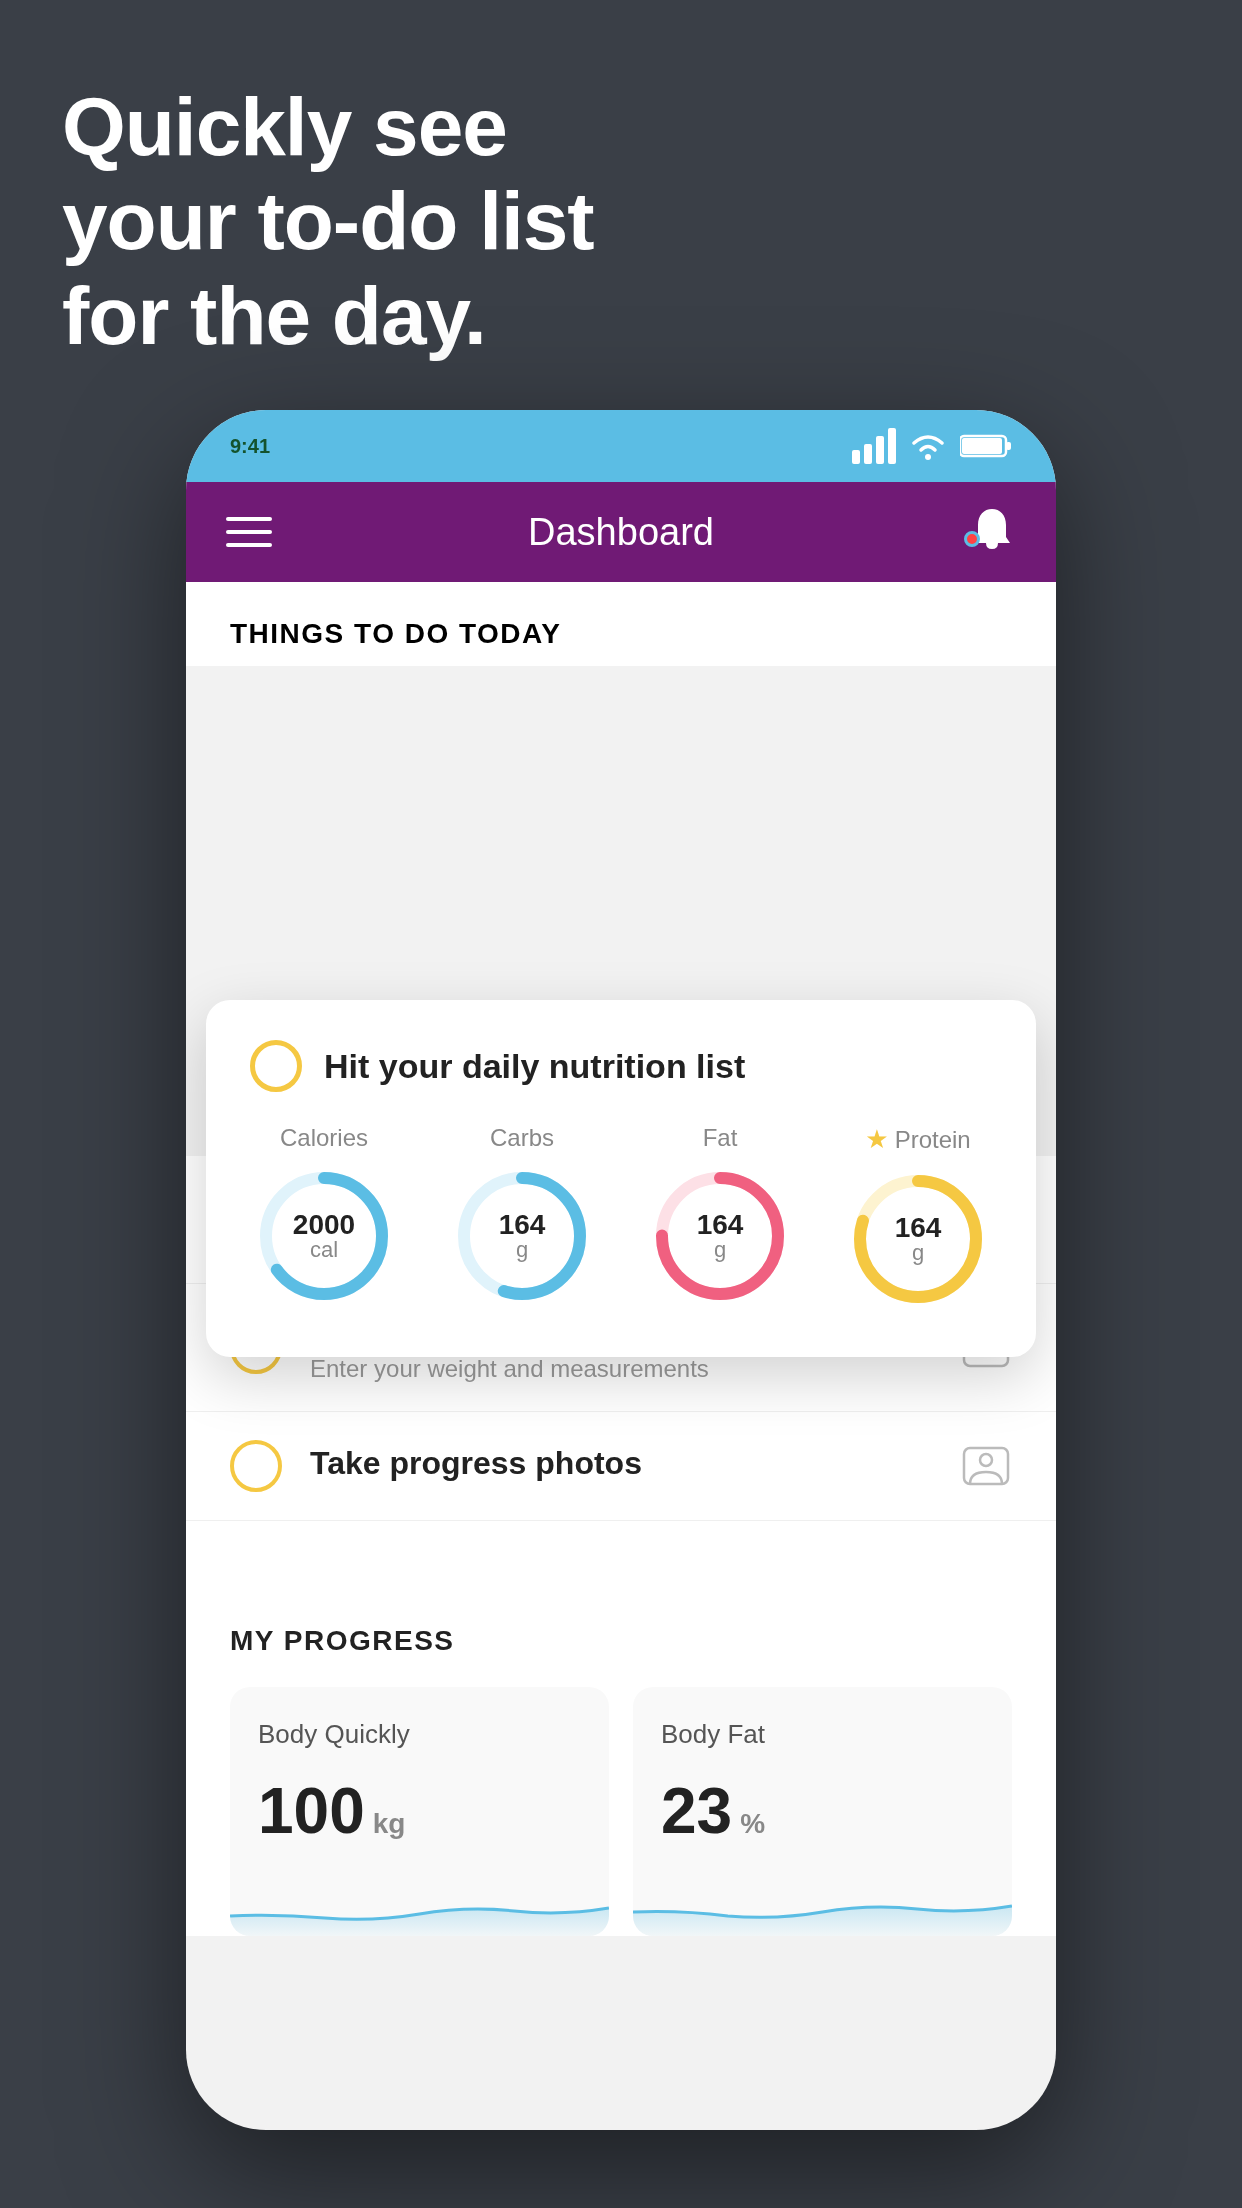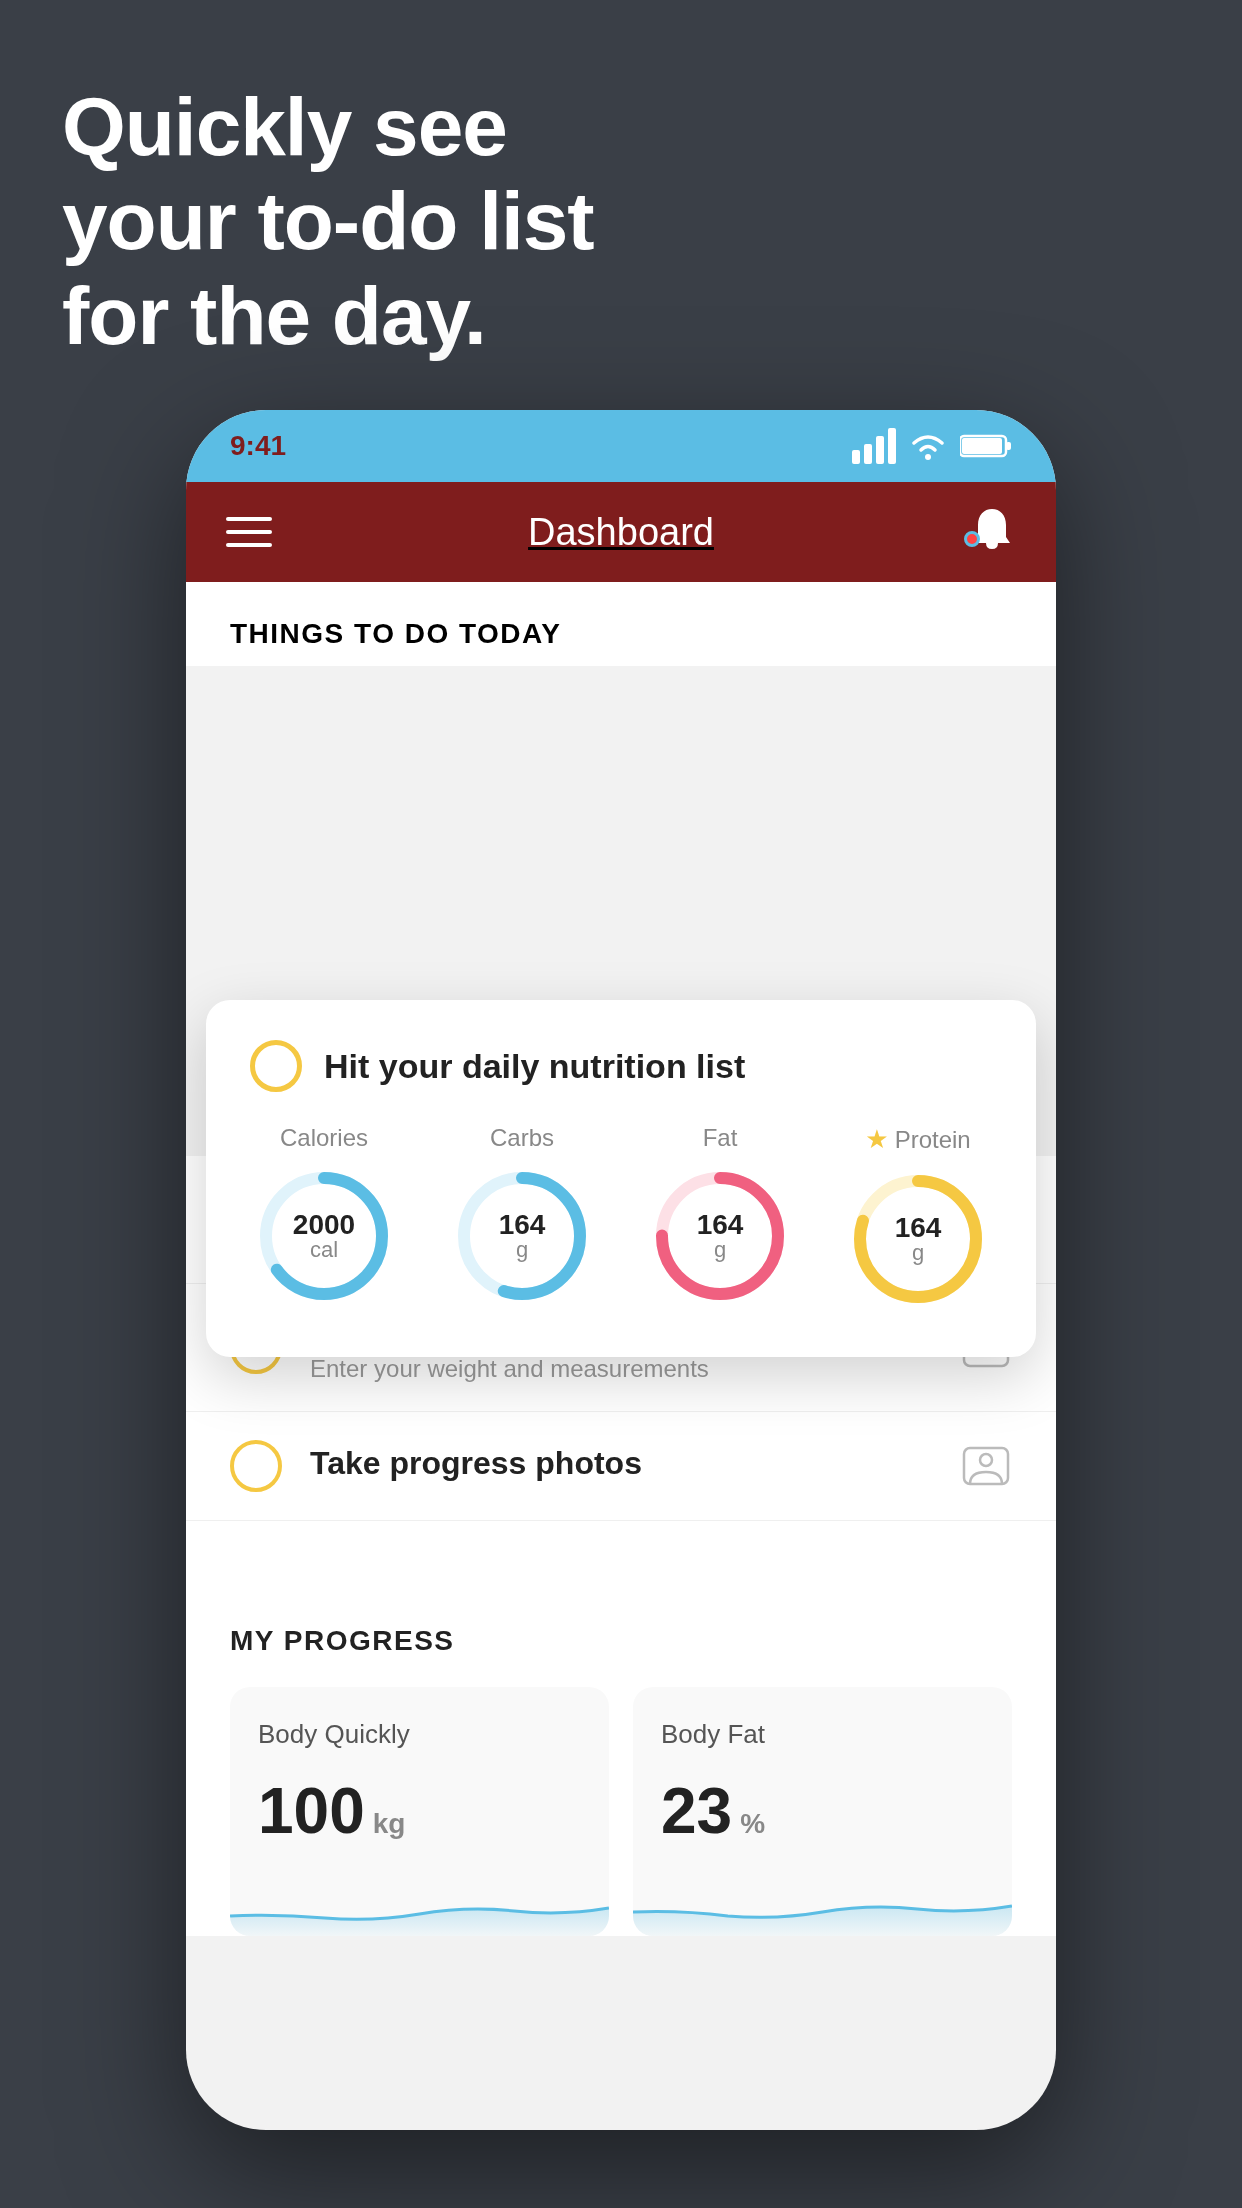--- a/index.html
+++ b/index.html
@@ -39,50 +39,49 @@
     }
 
     
     .status-bar {
       background: #5bbde4;
       height: 72px;
       display: flex;
       align-items: center;
       justify-content: space-between;
       padding: 0 44px;
-      color: #7f1d1d;
-      font-size: 28px;
+      color: #14532d;
+      font-size: 20px;
       font-weight: 600;
     }
     .status-icons {
       display: flex;
       align-items: center;
       gap: 12px;
     }
     .signal-bars {
       display: flex;
       align-items: flex-end;
       gap: 4px;
     }
     .signal-bar {
       width: 8px;
       background: #fff;
       border-radius: 2px;
     }
 
     
     .nav-bar {
-      background: #7f1d1d;
+      background: #701a75;
       height: 100px;
       display: flex;
       align-items: center;
       justify-content: center;
       position: relative;
       padding: 0 40px;
-      text-decoration: underline;
     }
     .nav-title {
       color: #fff;
       font-size: 38px;
       font-weight: 500;
     }
     .hamburger {
       position: absolute;
       left: 40px;
       display: flex;

